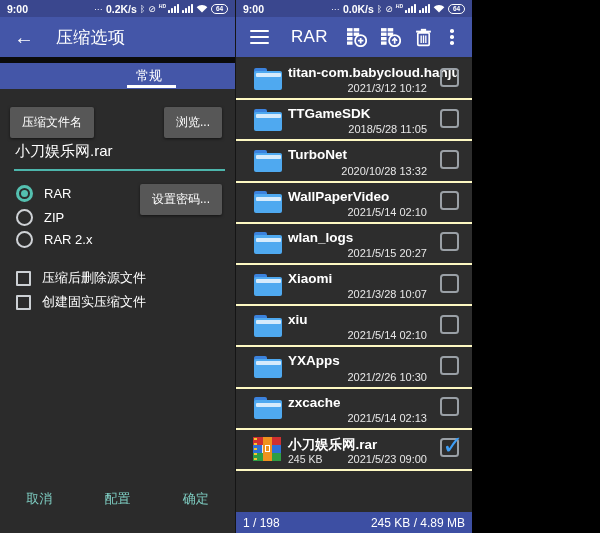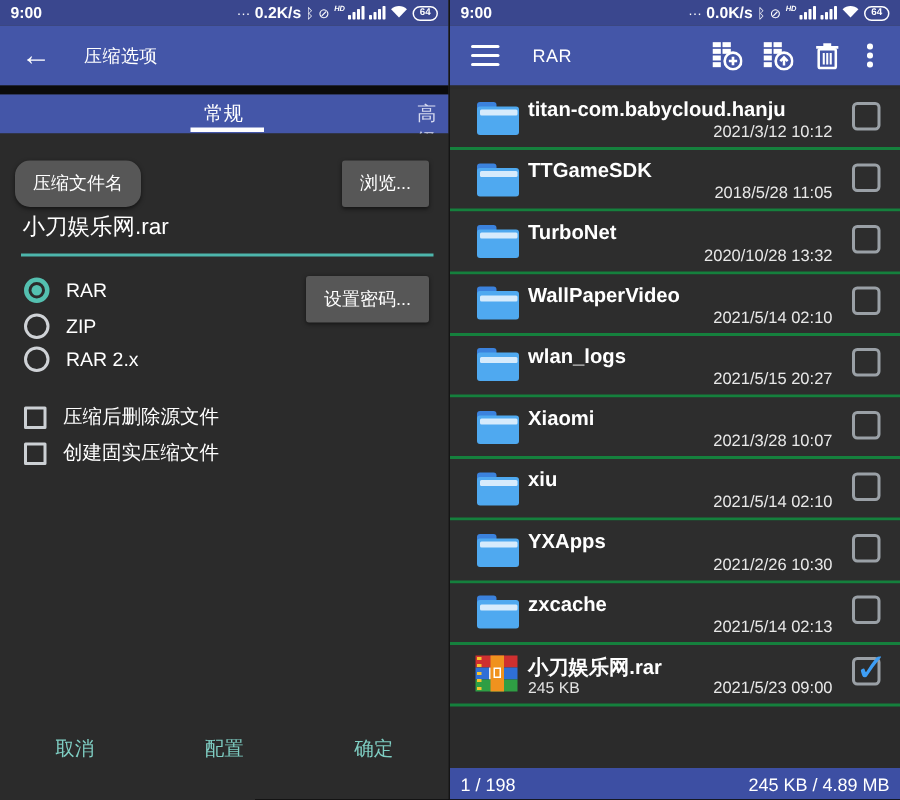--- a/index.html
+++ b/index.html
@@ -1,75 +1,75 @@
 <!DOCTYPE html>
 <html><head>
 <meta charset="utf-8">
 <style>
   * { margin:0; padding:0; box-sizing:border-box; }
   html,body { width:600px; height:533px; overflow:hidden; background:#000;
     font-family:"Liberation Sans","DejaVu Sans",sans-serif; }
   .device { width:600px; height:533px; display:flex; }
-  .screen { width:300px; height:533px; position:relative; overflow:hidden; background:#2b2b2b; }
+  .screen { width:236px; height:533px; position:relative; overflow:hidden; background:#2b2b2b; }
   .screen.left { border-right:1px solid #151515; }
 
   
   .statusbar { height:17px; background:#3a478e; color:#fff; display:flex;
     align-items:center; justify-content:space-between; padding:0 7px; font-size:10.5px; font-weight:bold; }
   .sb-right { display:flex; align-items:center; gap:3px; font-weight:bold; }
   .sb-ic { font-size:9px; line-height:10px; font-weight:normal; }
   .sig { display:flex; align-items:flex-end; gap:1px; height:9px; position:relative; }
   .sig b { width:2px; background:#fff; border-radius:0.5px; }
   .sig .b1{height:3px} .sig .b2{height:5px} .sig .b3{height:7px} .sig .b4{height:9px}
   .sig .hd { font-size:5px; line-height:5px; font-weight:bold; align-self:flex-start; margin-right:1px; }
   .batt { min-width:17px; height:10px; border:1px solid #fff; border-radius:5px;
     font-size:6.5px; line-height:8px; text-align:center; padding:0 3px; font-weight:bold; }
 
   
   .toolbar { height:40px; background:#4456a8; color:#fff; display:flex; align-items:center; padding:0 14px; }
   .back-ic { font-size:20px; line-height:20px; cursor:pointer; }
-  .tb-title { font-size:12px; margin-left:22px; letter-spacing:0.3px; }
+  .tb-title { font-size:17px; margin-left:22px; letter-spacing:0.3px; }
   .ham { display:inline-flex; flex-direction:column; gap:3.5px; cursor:pointer; }
   .ham b { width:19px; height:2.6px; background:#fff; border-radius:1px; }
   .tb-spacer { flex:1; }
   .tb-ic { margin-left:14px; display:flex; align-items:center; cursor:pointer; }
   .kebab { display:inline-flex; flex-direction:column; gap:2.6px; padding:0 4px; }
   .kebab i { width:3.6px; height:3.6px; border-radius:50%; background:#fff; }
 
   
   .black-strip { height:6px; background:#0b0b0b; }
   .tabbar { height:26px; background:#4456a8; position:relative; color:#e6e9f5; font-size:13px; }
   .tab { position:absolute; top:4px; cursor:pointer; }
   .tab.general { left:136px; color:#fff; }
   .tab.advanced { left:278px; color:#d6daf0; }
   .tab-underline { position:absolute; left:127px; bottom:1px; width:49px; height:2.6px; background:#fff; }
   .content { position:relative; height:444px; background:#2b2b2b; }
   .gbtn { position:absolute; background:#575757; color:#fff; font-size:12px;
     border:none; border-radius:2px; padding:7px 12px; box-shadow:0 1px 3px rgba(0,0,0,.55);
     font-family:inherit; cursor:pointer; }
-  #btn-archive-name { left:10px; top:18px;border-radius:10px; }
+  #btn-archive-name { left:10px; top:18px; }
   #btn-browse { right:13px; top:18px; }
   #btn-password { right:13px; top:95px; }
   .filename { position:absolute; left:15px; top:53px; color:#fff; font-size:15px; }
   .input-line { position:absolute; left:14px; right:10px; top:80px; height:2px; background:#4db6ac; }
   .choice-row { position:absolute; left:16px; display:flex; align-items:center; gap:11px;
     color:#fff; font-size:13px; cursor:pointer; }
   .radio { width:17px; height:17px; border:2px solid #cfd2d6; border-radius:50%; position:relative; flex:none; }
   .radio.selected { border-color:#54c0b0; border-width:3px; }
   .radio.selected::after { content:""; position:absolute; left:50%; top:50%;
     width:7px; height:7px; margin:-3.5px 0 0 -3.5px; border-radius:50%; background:#54c0b0; }
   .sq-cb { width:15px; height:15px; border:2px solid #ccd0d4; border-radius:1px; flex:none; }
   .footer { position:absolute; left:0; right:0; bottom:17px; display:flex; }
   .fbtn { flex:1; background:none; border:none; color:#7fcec3; font-size:13px;
     padding:8px 0; font-family:inherit; cursor:pointer; }
 
   
   .file-list { position:absolute; left:0; right:0; top:57px; bottom:21px; background:#2b2b2b;
     padding-top:2px; overflow:hidden; }
-  .file-row { position:relative; height:41.2px; background:#2d2d2d; border-bottom:2px solid #15803d; cursor:pointer; }
+  .file-row { position:relative; height:41.2px; background:#2d2d2d; border-bottom:2px solid #fef9c3; cursor:pointer; }
   .file-name { position:absolute; left:52px; top:6px; color:#fff; font-size:13.5px; font-weight:bold;
     white-space:nowrap; }
   .file-size { position:absolute; left:52px; bottom:4px; color:#e3e3e3; font-size:10.5px; }
   .file-date { position:absolute; right:45px; bottom:4px; color:#e8e8e8; font-size:11px; }
   .cb { position:absolute; right:13px; top:50%; margin-top:-11px; width:19px; height:19px;
     border:2.5px solid #9aa0a6; border-radius:3.5px; cursor:pointer; }
   .cb.checked::after { content:"✓"; position:absolute; left:0px; top:-10px;
     color:#3e9ef5; font-size:26px; font-weight:bold; }
   .scroll-thumb { position:absolute; left:0; top:3px; width:8px; height:43px;
     background:#4456a8; border-radius:2px; cursor:grab; }

